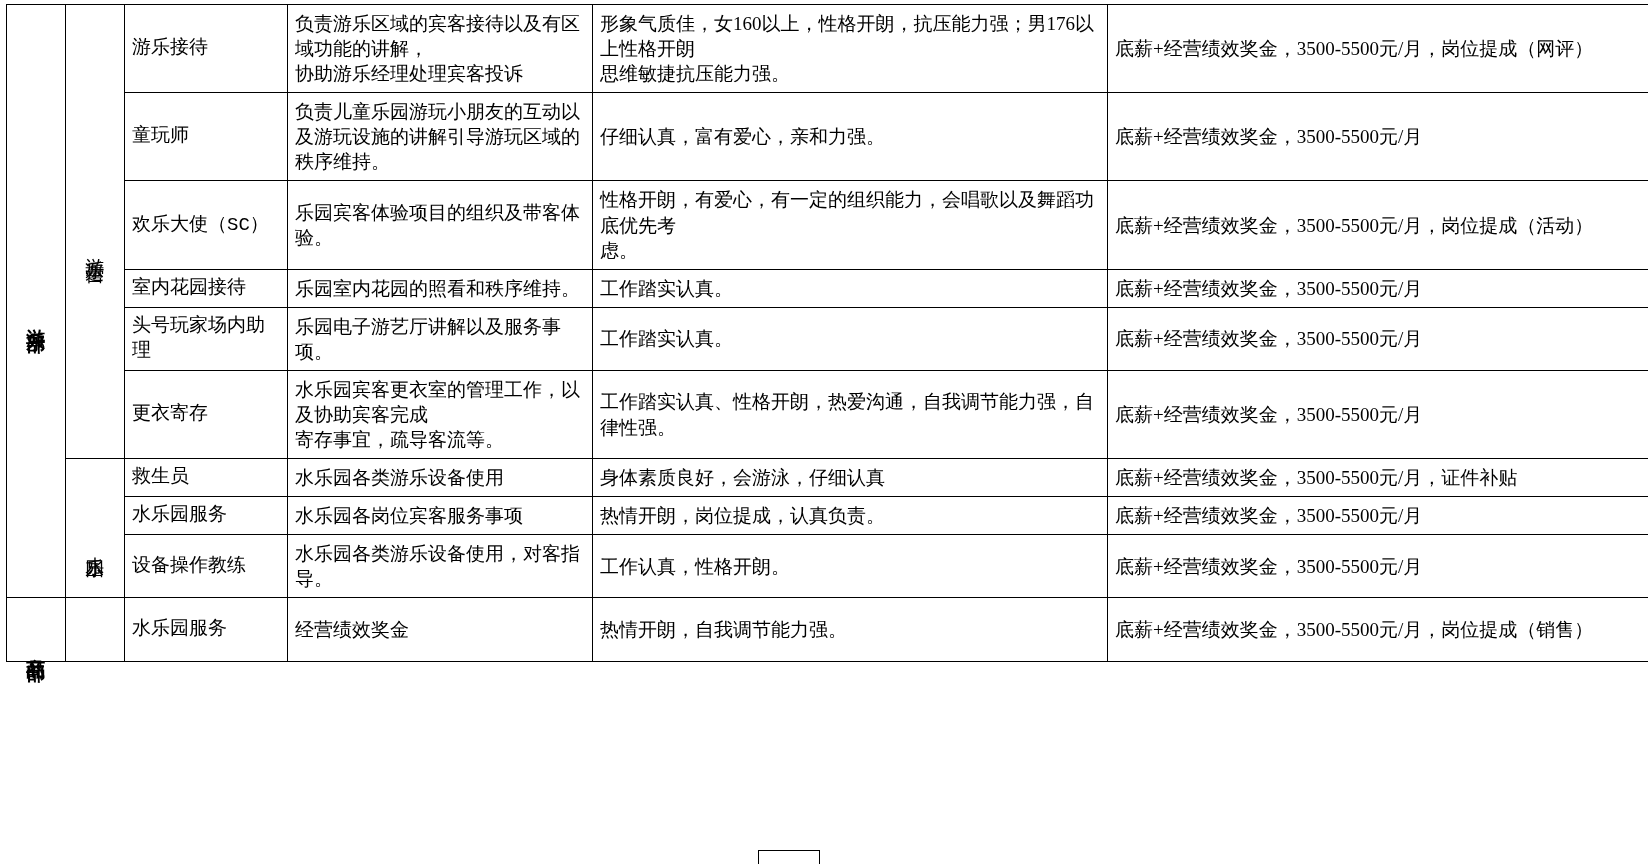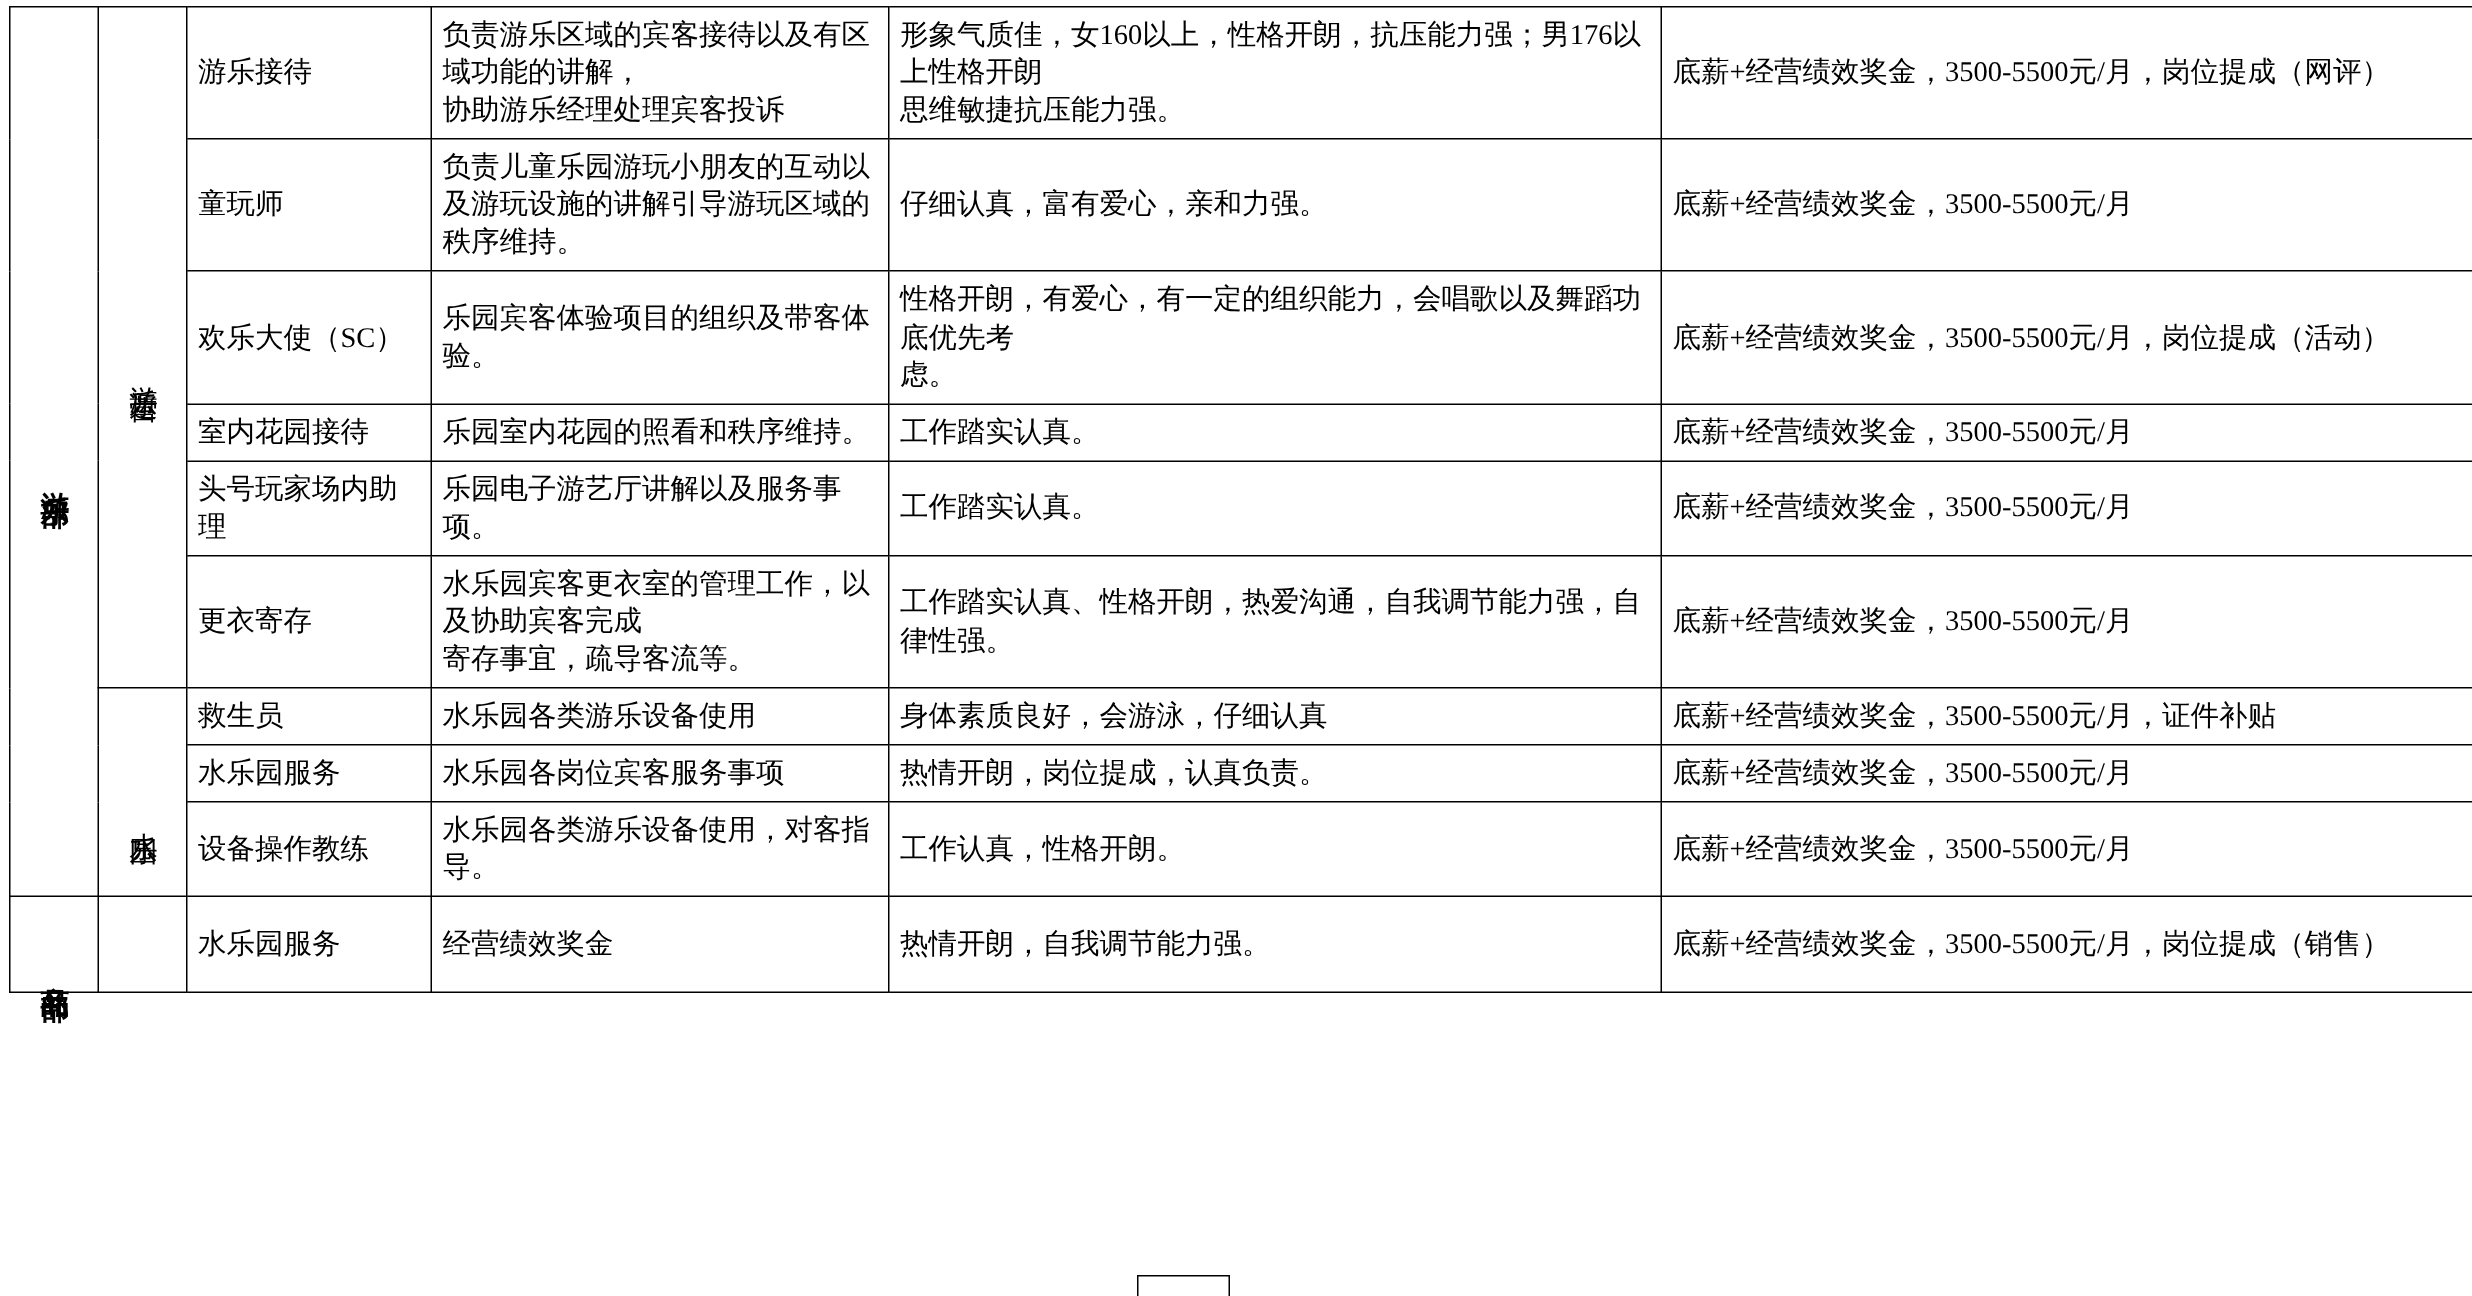--- a/index.html
+++ b/index.html
@@ -43,20 +43,21 @@
     padding: 4px 2px;
   }
   td.section {
     width: 44px;
     text-align: center;
     padding: 4px 2px;
   }
   td.post {
     width: 148px;
     padding-left: 10px;
+    font-family: Liberation Mono, monospace;
   }
   td.duty {
     width: 290px;
   }
   td.require {
     width: 500px;
   }
   td.salary {
     width: 592px;
   }

